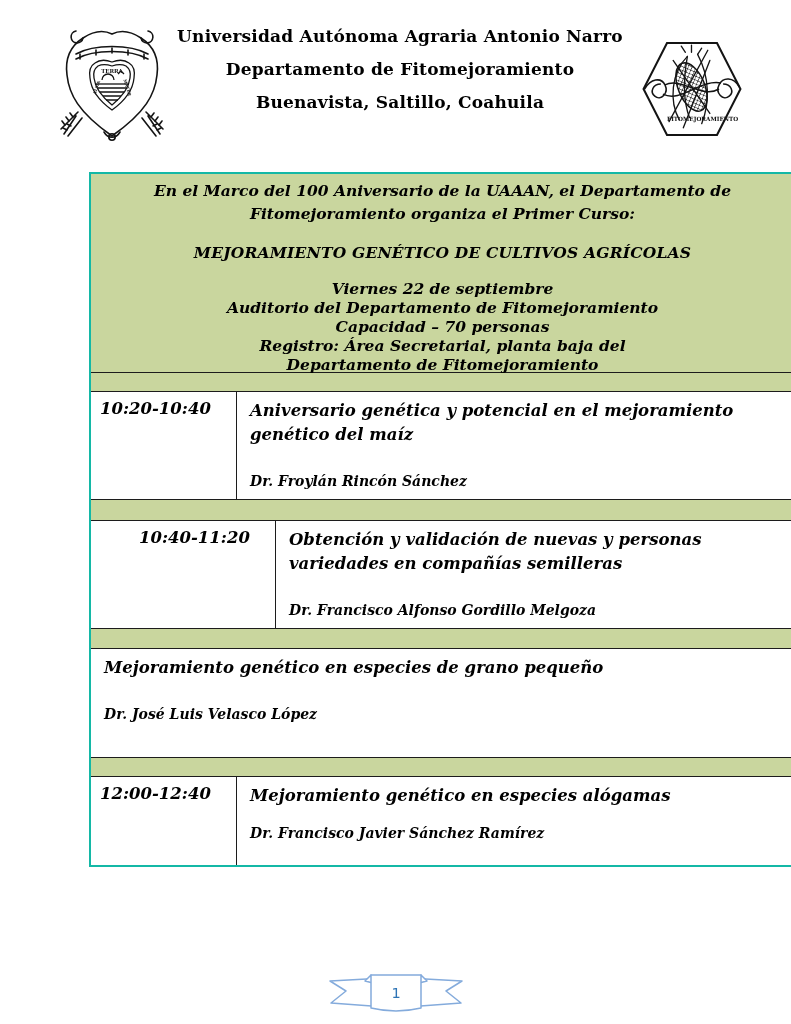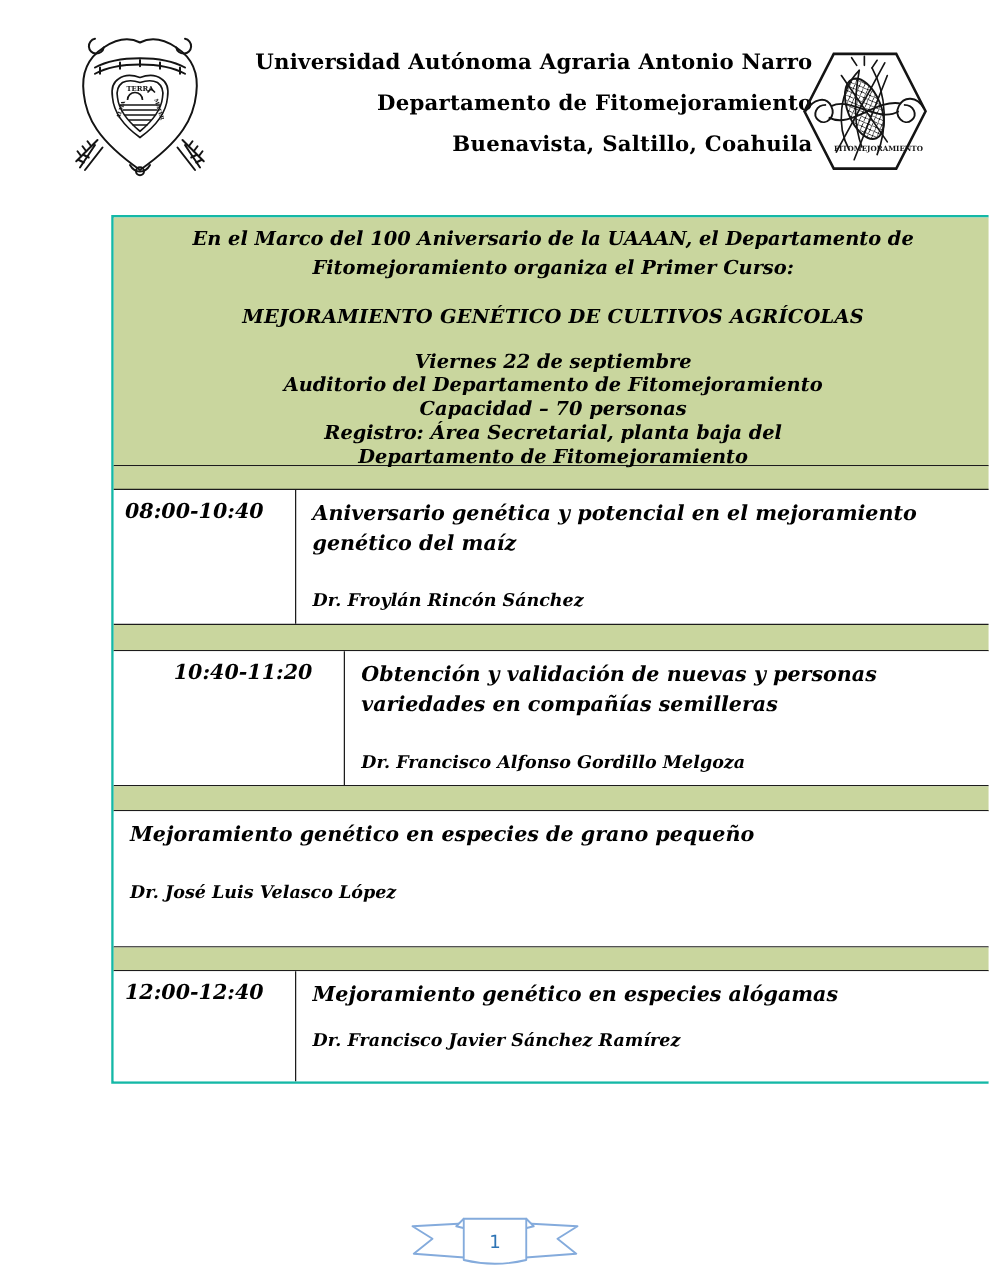--- a/index.html
+++ b/index.html
@@ -6,21 +6,21 @@
   html,body { background:#ffffff; }
   .page {
     position:relative; width:791px; height:1024px; background:#ffffff;
     font-family:"DejaVu Serif", serif; color:#000; overflow:hidden;
   }
   
   .header { position:absolute; top:0; left:0; width:791px; height:165px; }
   .crest { position:absolute; left:56px; top:26px; }
   .hexlogo { position:absolute; left:638px; top:38px; }
   .header-text {
-    position:absolute; left:150px; width:500px; top:34px; text-align:right;
+    position:absolute; left:150px; width:500px; top:20px; text-align:center;
     font-weight:bold; font-size:17px; line-height:33px; letter-spacing:0.2px;
   }
   
   .doc-table {
     position:absolute; left:89px; top:172px; width:707px;
     border:2px solid #14b8a6;
   }
   .banner-cell {
     height:199px; background:var(--green); border-bottom:1px solid #1c1c1c;
     text-align:center; font-weight:bold; font-style:italic; font-size:15.5px;
@@ -132,21 +132,21 @@
         <div>Auditorio del Departamento de Fitomejoramiento</div>
         <div>Capacidad – 70 personas</div>
         <div>Registro: Área Secretarial, planta baja del</div>
         <div>Departamento de Fitomejoramiento</div>
       </div>
     </div>
 
     <div class="sep sep1"></div>
 
     <div class="srow r1">
-      <div class="time-cell">08:00-10:40</div>
+      <div class="time-cell">10:20-10:40</div>
       <div class="content-cell">
         <div class="session-title">Aniversario genética y potencial en el mejoramiento genético del maíz</div>
         <div class="session-speaker">Dr. Froylán Rincón Sánchez</div>
       </div>
     </div>
 
     <div class="sep sep2"></div>
 
     <div class="srow r2">
       <div class="time-cell">10:40-11:20</div>

